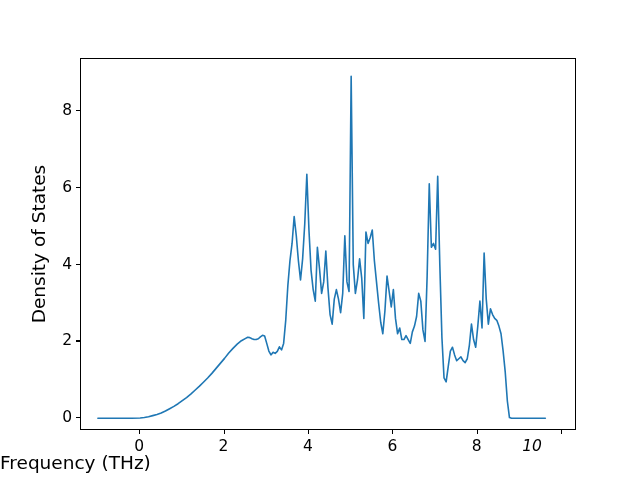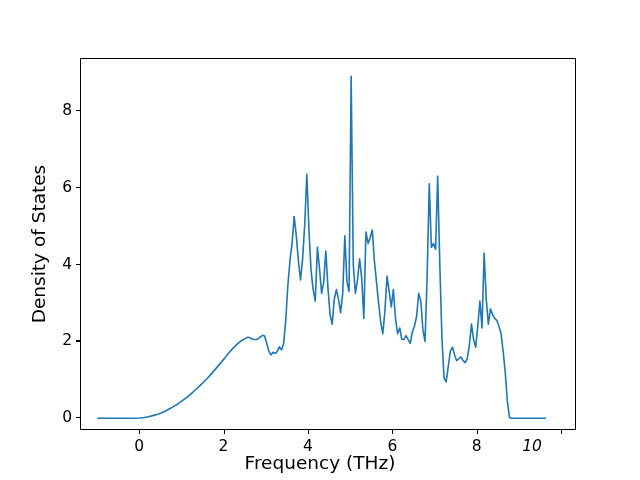--- a/index.html
+++ b/index.html
@@ -60,21 +60,21 @@
   .ytick-mark {
     height: 1.1px;
     width: 3.8px;
     left: 76.2px;
   }
   #xlabel {
     position: absolute;
     left: 0;
     right: 0;
     top: 452px;
-    text-align: center;
+    text-align: left;
     font-size: 18.5px;
     color: #000000;
   }
   #ylabel {
     position: absolute;
     left: 0;
     top: 0;
     width: 372px;
     height: 26px;
     transform-origin: 0 0;

